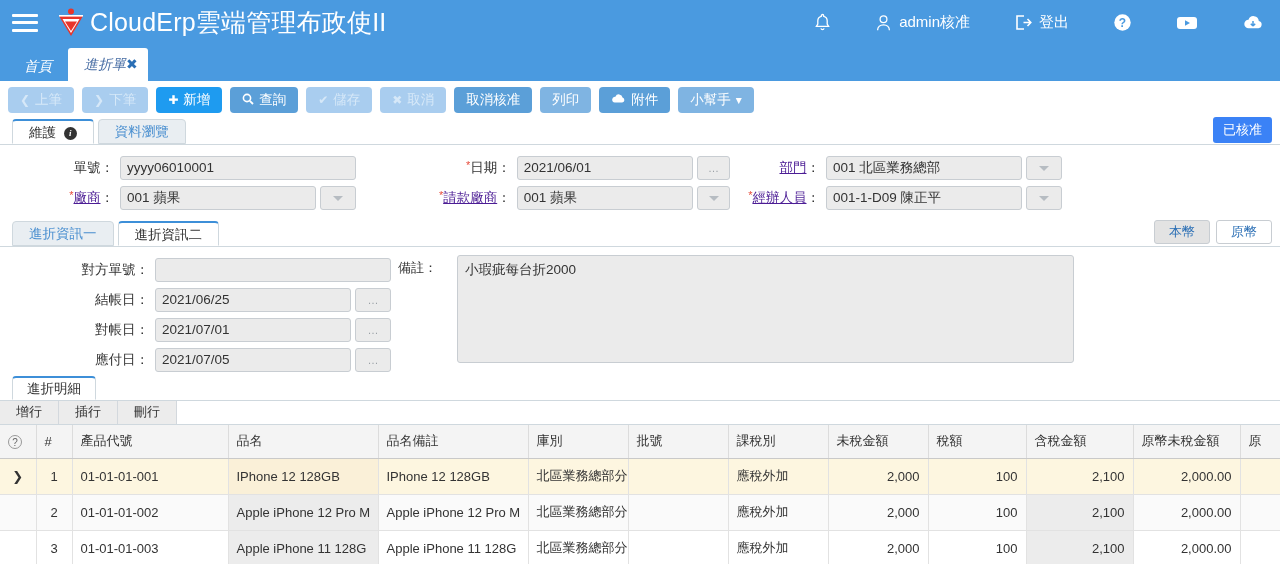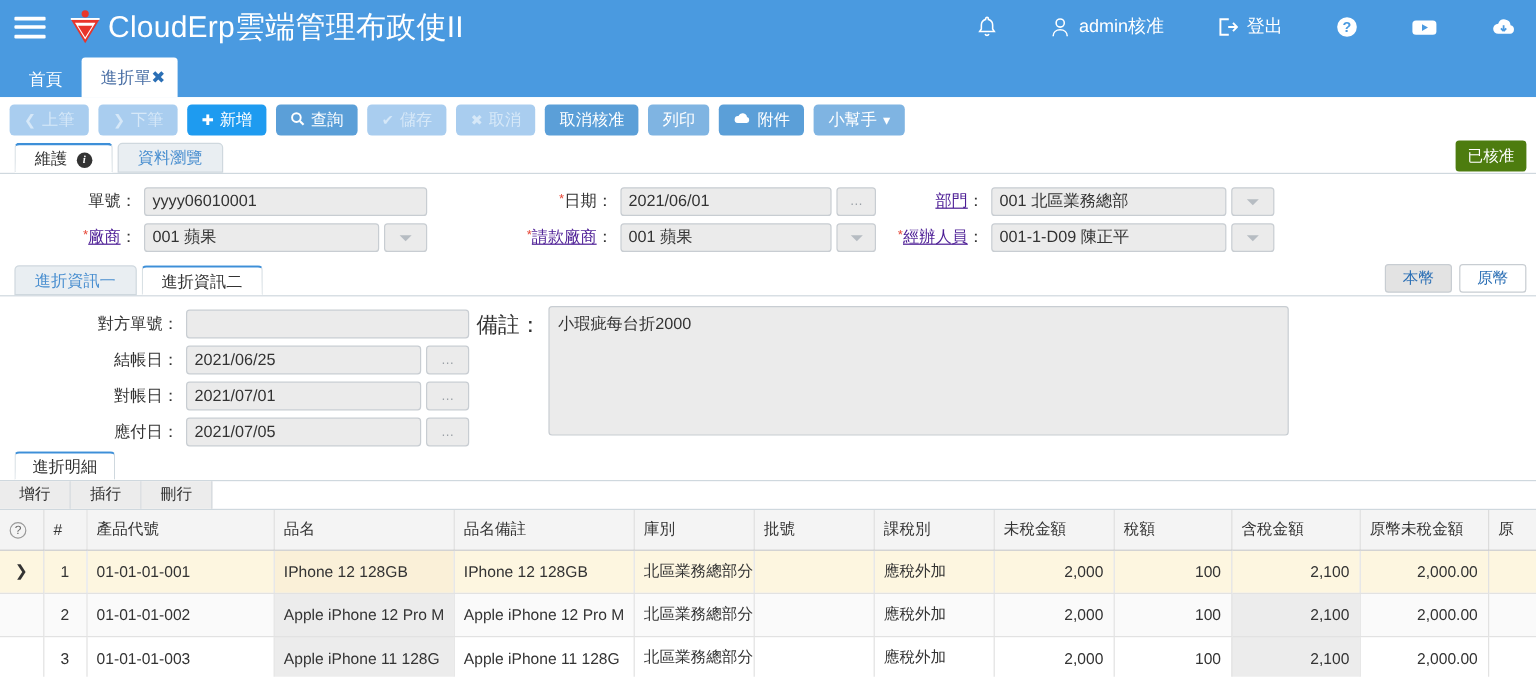--- a/index.html
+++ b/index.html
@@ -40,20 +40,21 @@
     display: flex;
     align-items: flex-end;
     padding-left: 8px;
   }
   .ts-tab {
     height: 30px; line-height: 30px;
     padding: 0 16px;
     color: #fff; font-size: 14px; cursor: pointer;
     border-radius: 3px 3px 0 0;
     white-space: nowrap;
+    font-style: italic;
   }
   .ts-tab.active {
     background: #fff; color: #4a6fa5;
     padding-right: 10px;
     display: flex; align-items: center; 
     height: 33px; line-height: 33px;
   }
   .ts-close { color: #2b6fb5; font-weight: bold; font-size: 14px; cursor: pointer; }
 
   
@@ -85,21 +86,21 @@
     background: #e9eef2; color: #4a8fd0; margin-right: 4px;
   }
   .mt.active { background: #fff; color: #333; border-bottom-color: #fff;
      border-top: 2px solid #3d8fd8; position: relative; z-index: 2; }
   .mt .ibadge { display: inline-block; width: 13px; height: 13px; border-radius: 50%;
      background: #333; color: #fff; font-size: 9px; line-height: 13px; text-align: center;
      font-family: "Liberation Serif", serif; font-style: italic; font-weight: bold;
      vertical-align: 1px; margin-left: 4px; }
   .status-badge {
     position: absolute; right: 8px; bottom: 1px;
-    background: #4d7c0f; color: #fff; font-size: 13px;
+    background: #3b82f6; color: #fff; font-size: 13px;
     padding: 4px 10px; border-radius: 3px;
   }
 
   
   .formwrap { padding: 8px 0 2px 0; }
   .frow { display: flex; align-items: center; height: 30px; }
   .fgroup { display: flex; align-items: center; }
   .flabel { text-align: right; font-size: 13.5px; color: #333; padding-right: 6px; white-space: nowrap; }
   .req { color: #e74c3c; font-size: 11px; vertical-align: 3px; }
   .lnk { color: #4c1d95; text-decoration: underline; cursor: pointer; }
@@ -124,21 +125,21 @@
   
   .subtab-row { position: relative; height: 28px; display: flex; align-items: flex-end;
      padding-left: 12px; border-bottom: 1px solid #cfd8de; margin-top: 4px; }
   .currency-wrap { position: absolute; right: 8px; bottom: 2px; display: flex; gap: 6px; }
   .cbtn { height: 24px; line-height: 22px; padding: 0 14px; font-size: 13px;
      border: 1px solid #c8cdd2; border-radius: 3px; background: #fff; color: #2b6fb5; cursor: pointer; }
   .cbtn.active { background: #e3e3e3; }
 
   
   .panel2 { display: flex; padding-top: 8px; }
-  .memo-label { width: 66px; text-align: right; font-size: 18px; padding-right: 6px; padding-top: 4px; }
+  .memo-label { width: 66px; text-align: right; font-size: 13px; padding-right: 20px; padding-top: 4px; }
   .memo {
     width: 617px; height: 108px; border: 1px solid #c8cdd2; border-radius: 3px;
     background: #ebebeb; font-size: 13.5px; padding: 5px 7px; color: #333;
     resize: none; font-family: "Liberation Sans", sans-serif; overflow: hidden;
   }
 
   
   .grid-tab-row { display: flex; align-items: flex-end; padding-left: 12px;
      border-bottom: 1px solid #cfd8de; height: 26px; }
   .gtab { height: 24px; line-height: 22px; padding: 0 14px; font-size: 13.5px;

